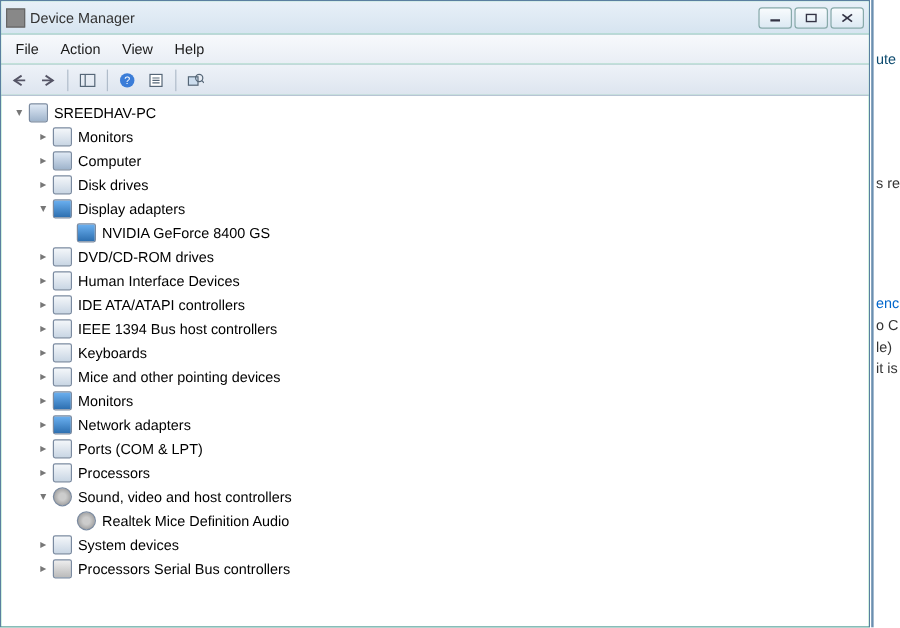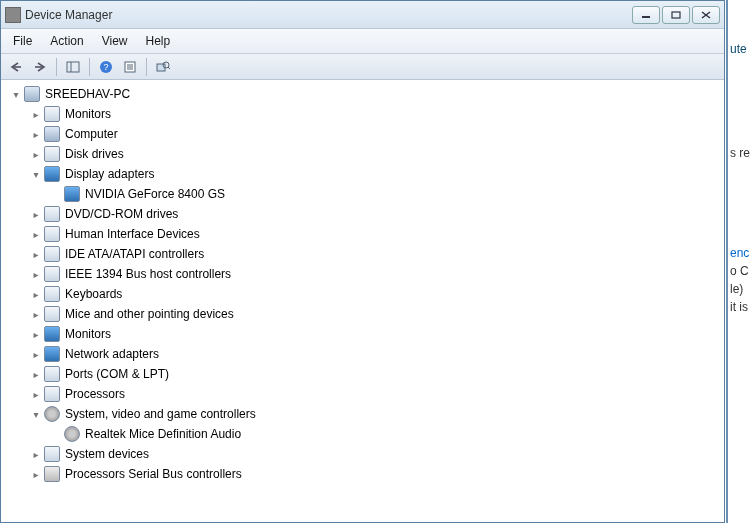--- a/index.html
+++ b/index.html
@@ -312,21 +312,21 @@
           <span class="node-label">Ports (COM &amp; LPT)</span>
         </div>
         <div class="tree-row" style="padding-left: 26px;">
           <span class="expander">▸</span>
           <span class="dev-icon cpu"></span>
           <span class="node-label">Processors</span>
         </div>
         <div class="tree-row" style="padding-left: 26px;">
           <span class="expander">▾</span>
           <span class="dev-icon audio"></span>
-          <span class="node-label">System, video and game controllers</span>
+          <span class="node-label">Sound, video and host controllers</span>
         </div>
         <div class="tree-row" style="padding-left: 46px;">
           <span class="expander empty"></span>
           <span class="dev-icon audio"></span>
           <span class="node-label">Realtek Mice Definition Audio</span>
         </div>
         <div class="tree-row" style="padding-left: 26px;">
           <span class="expander">▸</span>
           <span class="dev-icon system"></span>
           <span class="node-label">System devices</span>

